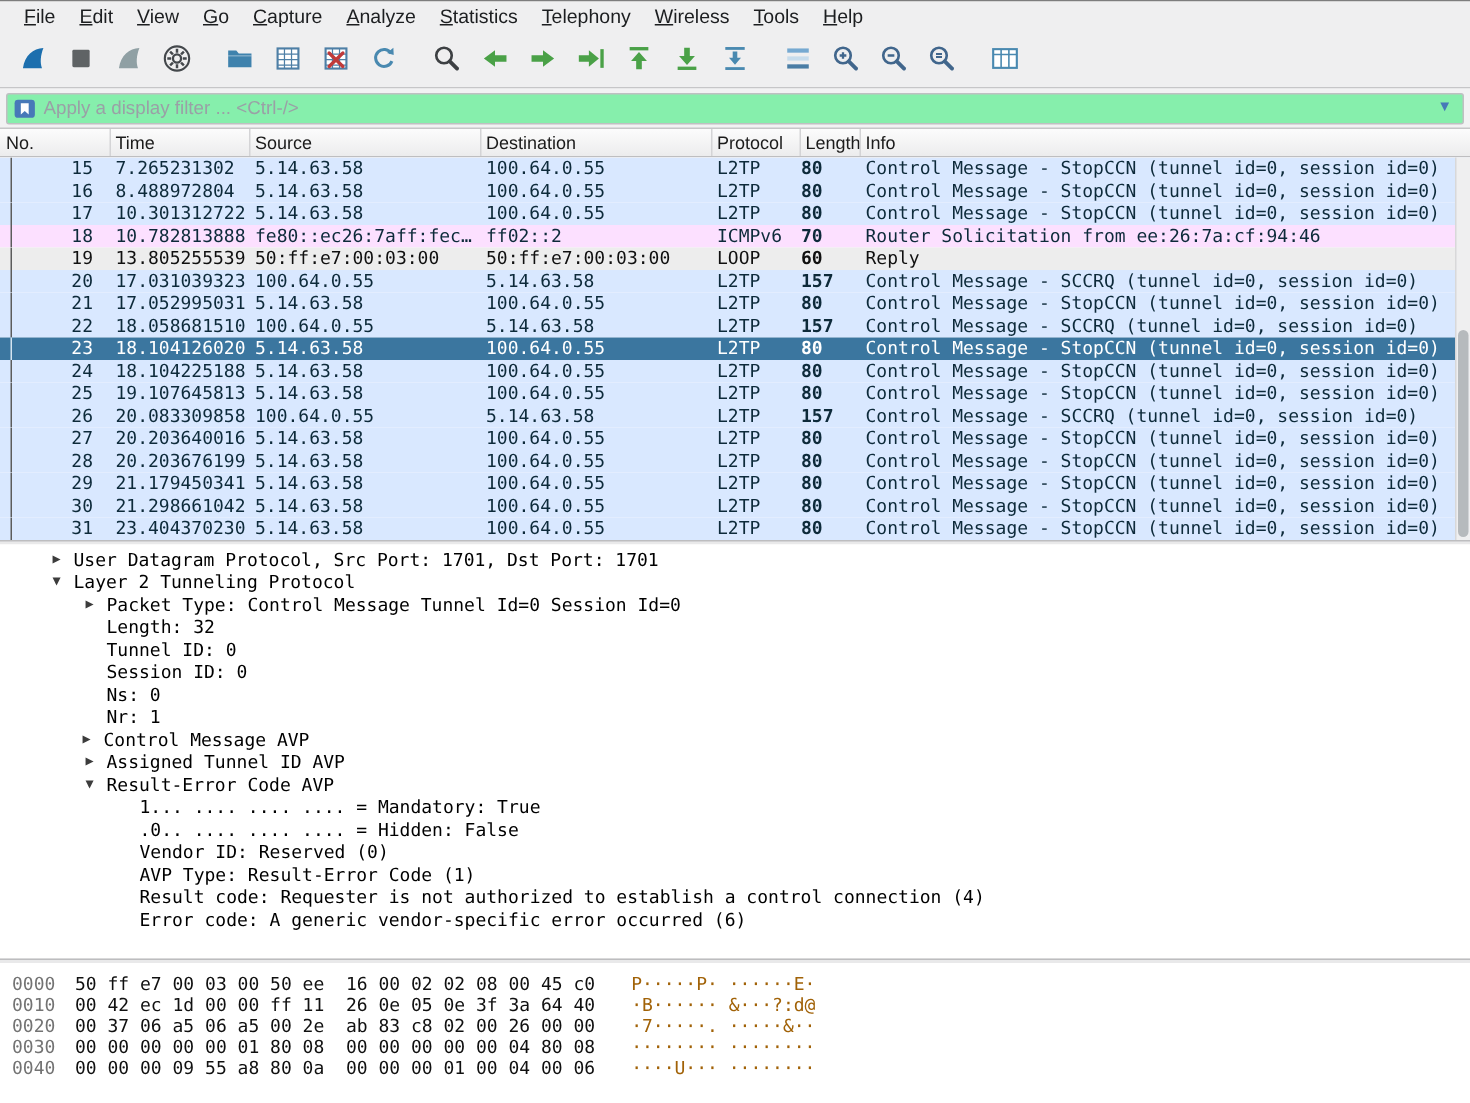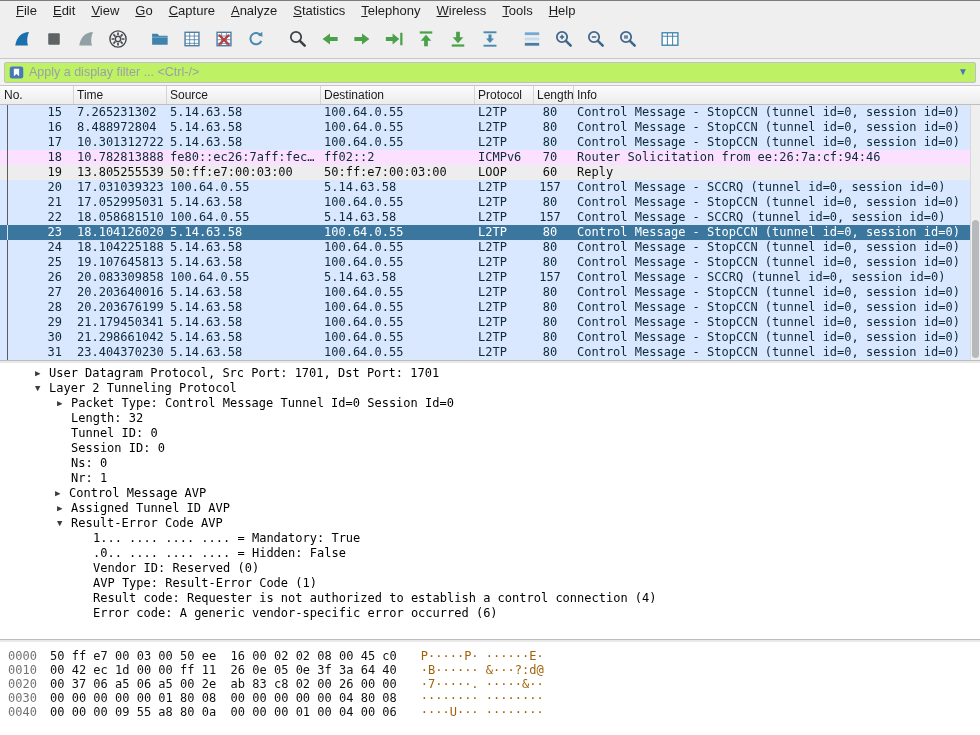--- a/index.html
+++ b/index.html
@@ -19,21 +19,21 @@
   .toolbar { height:39px; background:#efeff0; border-bottom:1px solid #c6c6c8;
              display:flex; align-items:center; padding-left:6px; flex-shrink:0; }
   .tb-btn { width:30px; height:29px; display:flex; align-items:center; justify-content:center;
             border-radius:3px; margin:0 1px; }
   .tb-btn svg { display:block; }
   .tb-sep { width:10px; height:100%; flex-shrink:0; }
 
   
   .filter-bar { height:27px; background:#f2f2f3; border-bottom:1px solid #c6c6c8;
                 display:flex; align-items:center; flex-shrink:0; }
-  .filter-input-wrap { flex:1; margin:12px 4px; background:#bef264; border:1px solid #bfc0c2;
+  .filter-input-wrap { flex:1; margin:12px 4px; background:#86efac; border:1px solid #bfc0c2;
                        border-radius:2px; height:21px; display:flex; align-items:center; padding:0 4px; }
   .filter-bookmark { display:flex; align-items:center; }
   .filter-input { flex:1; border:none; outline:none; font-size:12.5px; color:#232629;
                   background:transparent; padding:0 5px; font-family:"Liberation Sans",sans-serif; }
   .filter-input::placeholder { color:#9aa0a6; opacity:1; }
   .filter-arrow { color:#4779b8; font-size:10px; padding:0 3px; line-height:1; }
 
   
   .plist-pane { position:relative; flex-shrink:0; }
   .plist-header { height:19px; display:flex; background:linear-gradient(#fcfcfc,#ececed);
@@ -52,21 +52,21 @@
                font-family:"DejaVu Sans Mono", monospace; font-size:12px; white-space:pre; }
   .cell { overflow:hidden; white-space:pre; flex-shrink:0; }
   .cell.gutter { width:12px; }
   .gline { display:block; width:1px; height:100%; margin-left:7px; background:#5c5c5c; }
   .plist-row.selected .gline { background:#d4e4f0; }
   .cell.c-no { width:62px; text-align:right; padding-right:12px; }
   .cell.c-time { width:93px; padding-left:3px; }
   .cell.c-src { width:154px; padding-left:3px; }
   .cell.c-dst { width:154px; padding-left:3px; }
   .cell.c-proto { width:59px; padding-left:3px; }
-  .cell.c-len { width:40px; text-align:center; padding-right:8px; }
+  .cell.c-len { width:40px; text-align:left; padding-right:8px;font-weight:bold; }
   .cell.c-info { flex:1; padding-left:3px; }
 
   .vscroll { position:absolute; top:19px; right:0; bottom:0; width:10px;
              background:#efeff0; border-left:1px solid #d8d8d9; }
   .vthumb { position:absolute; left:1px; right:1px; top:45%; bottom:2px;
             background:#b6babd; border-radius:4px; }
 
   .splitter { height:3px; background:#e9e9ea; border-top:1px solid #bdbdbf; flex-shrink:0; }
 
   

